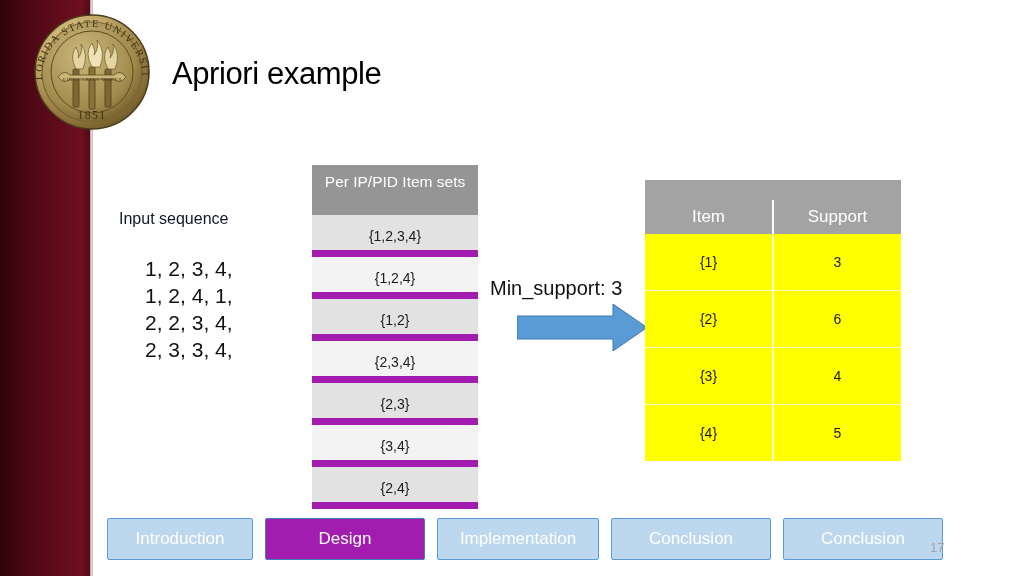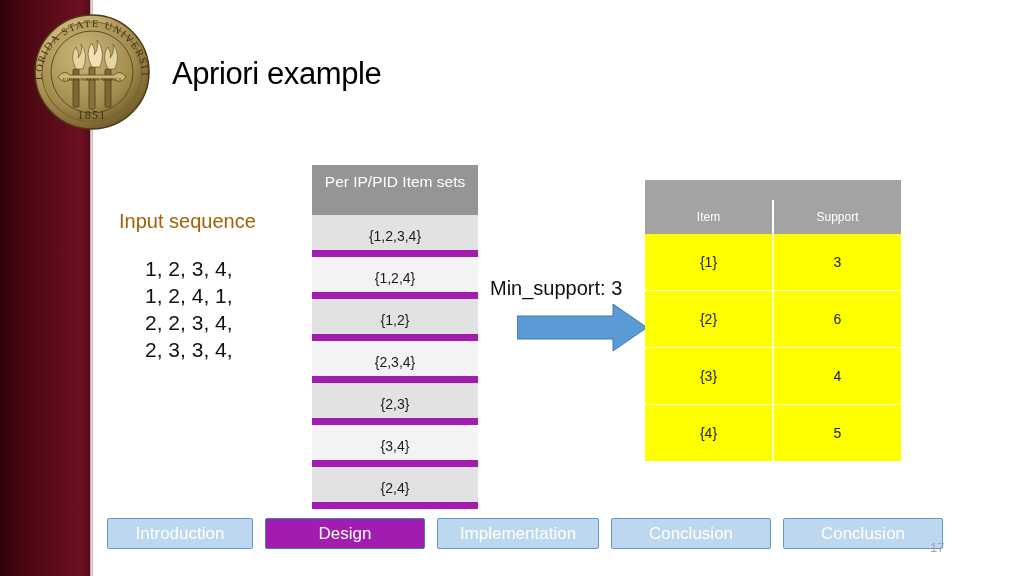--- a/index.html
+++ b/index.html
@@ -47,22 +47,22 @@
     font-size: 31px;
     color: #000000;
     letter-spacing: -0.4px;
     white-space: nowrap;
   }
 
   
   .input-label {
     position: absolute;
     left: 119px; top: 210px;
-    font-size: 20px;
-    color: #a16207;
+    font-size: 16px;
+    color: #0f172a;
     white-space: nowrap;
   }
   .input-lines {
     position: absolute;
     left: 145px; top: 255px;
     font-size: 21px;
     color: #111111;
     line-height: 27px;
   }
   .input-lines div { white-space: nowrap; }
@@ -116,21 +116,21 @@
     width: 256px;
   }
   .t-right-head {
     display: flex;
     height: 54px;
     background: #a3a3a3;
   }
   .t-right-head .th {
     flex: 1 1 0;
     color: #ffffff;
-    font-size: 12px;
+    font-size: 17px;
     display: flex;
     align-items: center;
     justify-content: center;
     margin-top: 20px;
   }
   .t-right-head .th + .th { border-left: 2px solid #ffffff; }
   .t-right-row {
     display: flex;
     height: 56px;
     background: #ffff00;
@@ -148,21 +148,21 @@
   .t-right-row .td + .td { border-left: 2px solid #fdfdd0; }
 
   
   .nav {
     position: absolute;
     left: 107px; top: 518px;
     display: flex;
     gap: 12px;
   }
   .nav-btn {
-    height: 31px;
+    height: 42px;
     border-radius: 2px;
     display: flex;
     align-items: center;
     justify-content: center;
     font-size: 17px;
     box-sizing: border-box;
     border: 1px solid #5b9bd5;
     background: #bdd7ee;
     color: #ffffff;
     padding: 0 14px;

